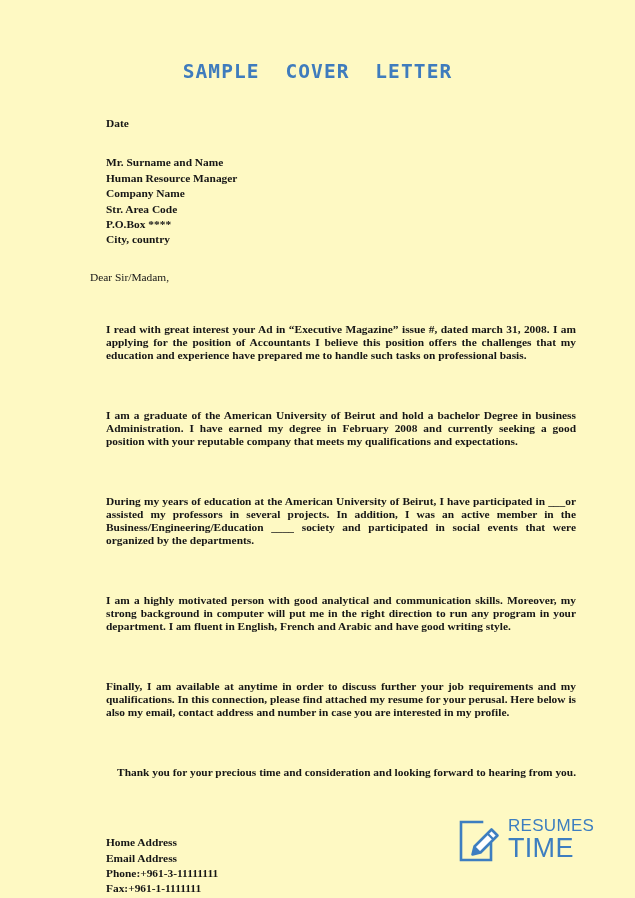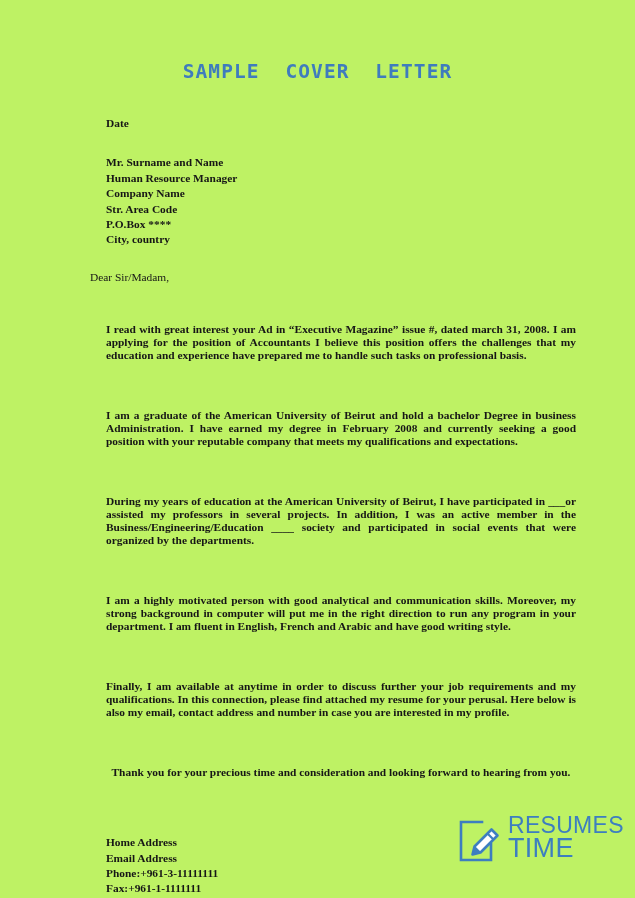--- a/index.html
+++ b/index.html
@@ -9,21 +9,21 @@
     background: #ffffff;
   }
   body {
     font-family: "Liberation Serif", "DejaVu Serif", serif;
     color: #1b1b1b;
   }
   .page {
     position: relative;
     width: 635px;
     height: 898px;
-    background: #bef264;
+    background: #fef9c3;
     overflow: hidden;
     box-sizing: border-box;
     padding-left: 8px;
   }
 
   
   .doc-title {
     position: absolute;
     left: 0;
     top: 60px;
@@ -59,21 +59,21 @@
   .gap-close   { height: 20px; }
   .gap-sign    { height: 20px; }
 
   p.para {
     margin: 16px;
     text-align: justify;
     text-justify: inter-word;
     font-weight: bold;
     line-height: 13px;
   }
-  p.para.last-natural { text-align: center; }
+  p.para.last-natural { text-align: right; }
 
   .salutation {
     margin: 0;
     font-weight: normal;
     white-space: pre;
   }
 
   
   .logo {
     position: absolute;
@@ -92,21 +92,21 @@
   .logo-text {
     position: absolute;
     left: 50px;
     top: 0px;
     font-family: "Liberation Sans", "DejaVu Sans", sans-serif;
     color: #3d7ec0;
     line-height: 23px;
   }
   .logo-text .lt1 {
     display: block;
-    font-size: 23px;
+    font-size: 17px;
     letter-spacing: 0.3px;
   }
   .logo-text .lt2 {
     display: block;
     font-size: 27px;
     letter-spacing: 0.3px;
   }
 </style>
 </head>
 <body>

